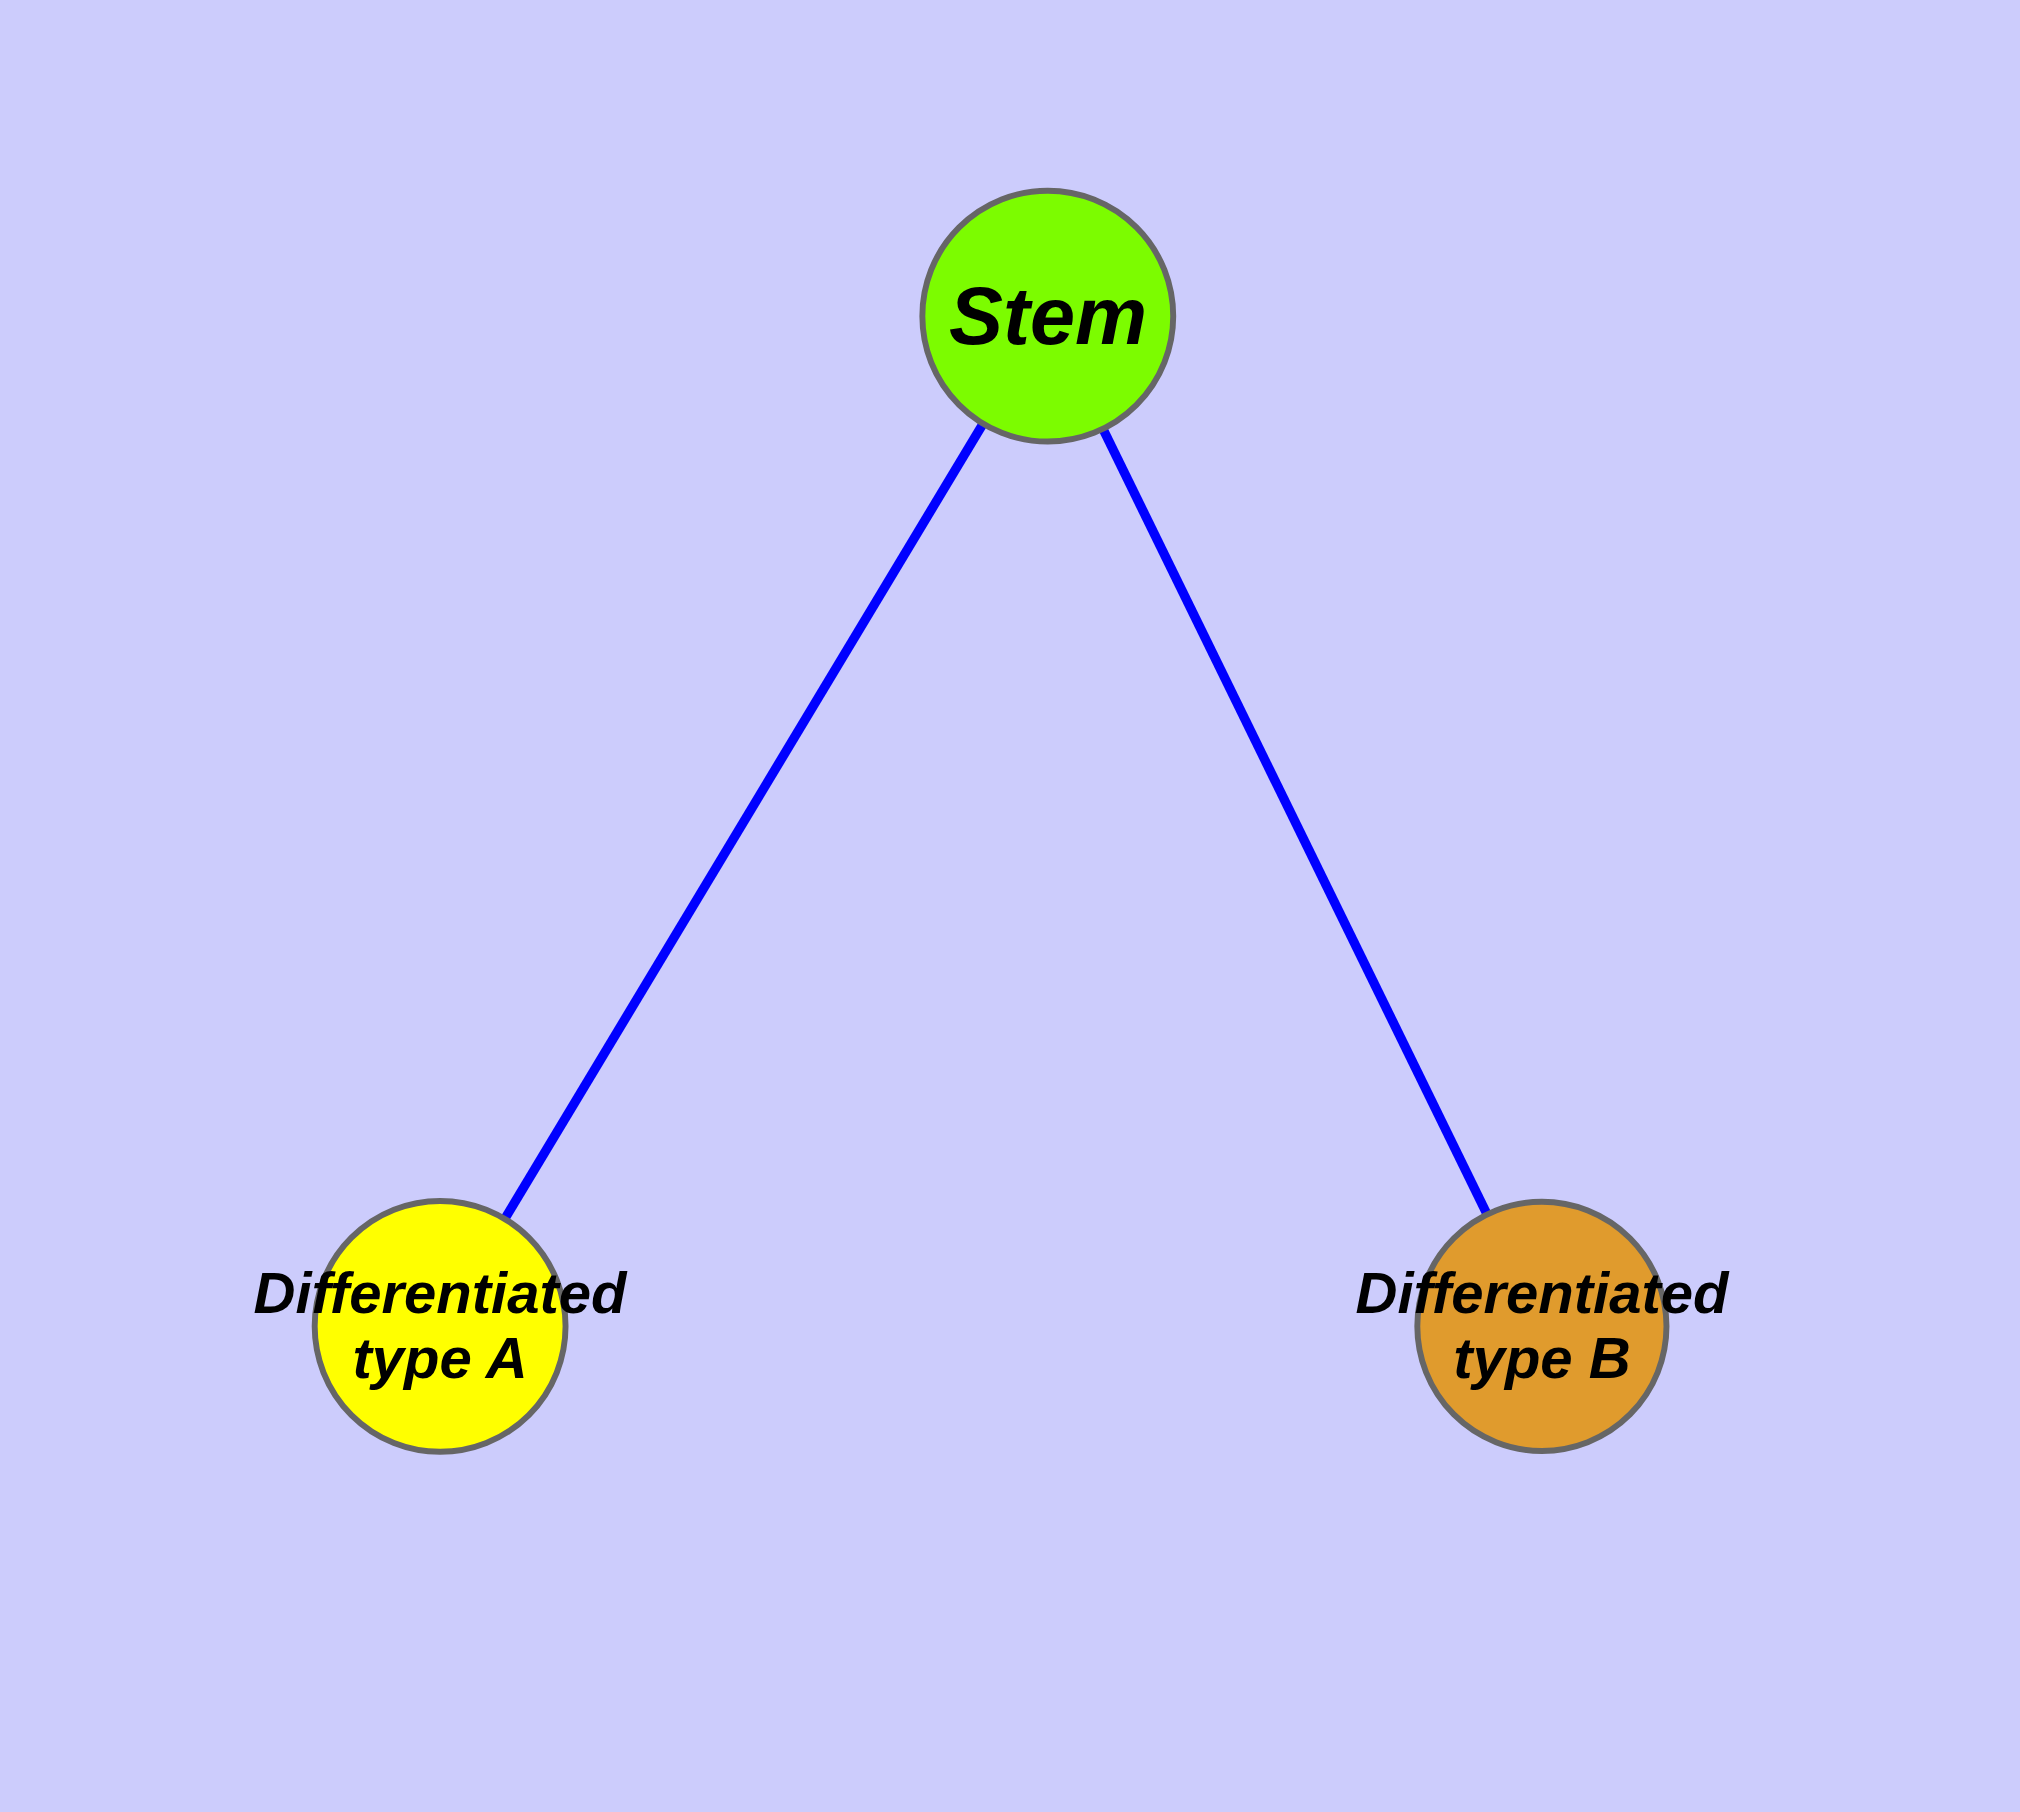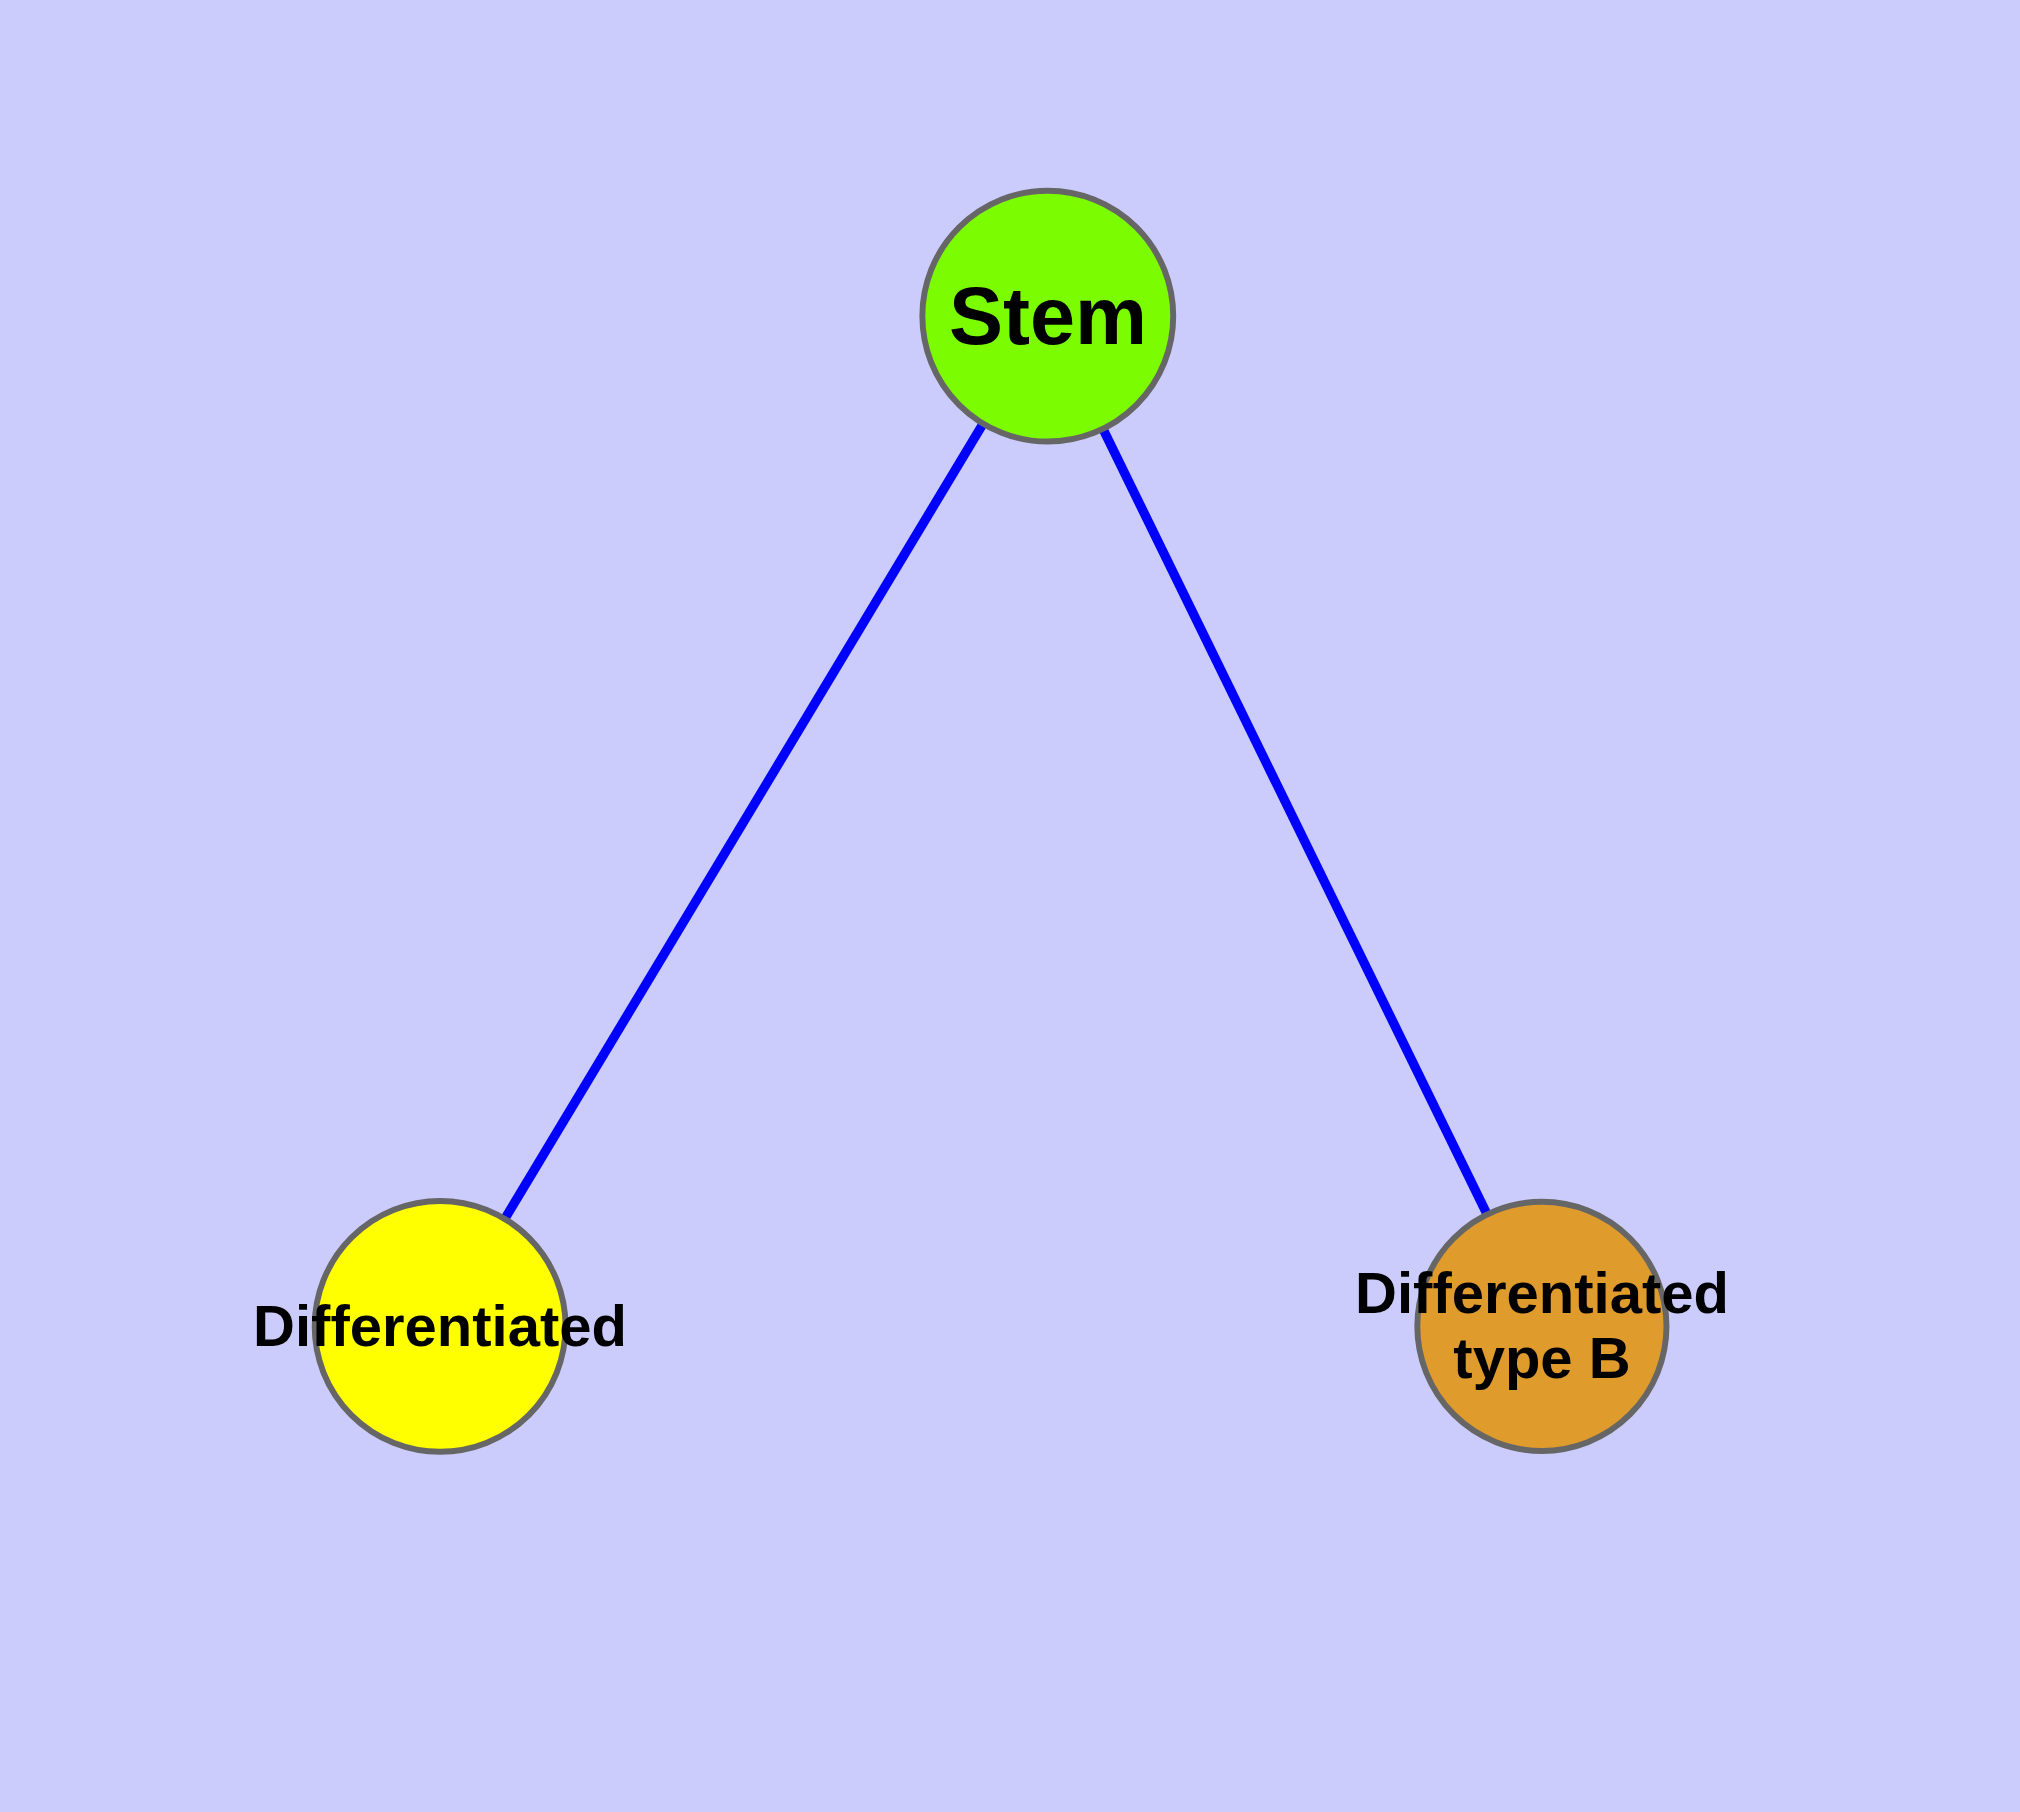--- a/index.html
+++ b/index.html
@@ -37,21 +37,21 @@
   .node-label.small {
     font-size: 81px;
   }
   .node-label.big {
     font-size: 58px;
   }
 </style>
 </head>
 <body>
 
-<div id="canvas" style="width: 2021px; height: 1812px; background: rgb(204, 204, 252);">
+<div id="canvas" style="width: 2021px; height: 1812px; background: rgb(204, 204, 252); font-style: italic;">
 
   <svg id="graph-svg" viewBox="0 0 2384 2138" style="width: 2021px; height: 1812px;">
 
     <g>
       <line x1="1160.7447502785892" y1="498.1105406805043" x2="594.2552497214107" y2="1439.8894593194957" stroke="#0000ff" stroke-width="11" stroke-linecap="butt"></line>
       <line x1="1300.146385812833" y1="504.1535023823275" x2="1755.2929729941043" y2="1434.7448092778254" stroke="#0000ff" stroke-width="11" stroke-linecap="butt"></line>
     </g>
 
     <g>
       <circle cx="1236" cy="373" r="148" fill="#7cfc00" stroke="#666666" stroke-width="7"></circle>
@@ -60,20 +60,21 @@
     </g>
 
   </svg>
 
   <div class="node-label small" style="left: 1048px; top: 316px; color: rgb(0, 0, 0);">
     <div>Stem</div>
   </div>
 
   <div class="node-label big" style="left: 440px; top: 1326px; color: rgb(0, 0, 0);">
     <div>Differentiated</div>
+    <div>type A</div>
   </div>
 
   <div class="node-label big" style="left: 1542px; top: 1326px; color: rgb(0, 0, 0);">
     <div>Differentiated</div>
     <div>type B</div>
   </div>
 
 </div>
 
 

